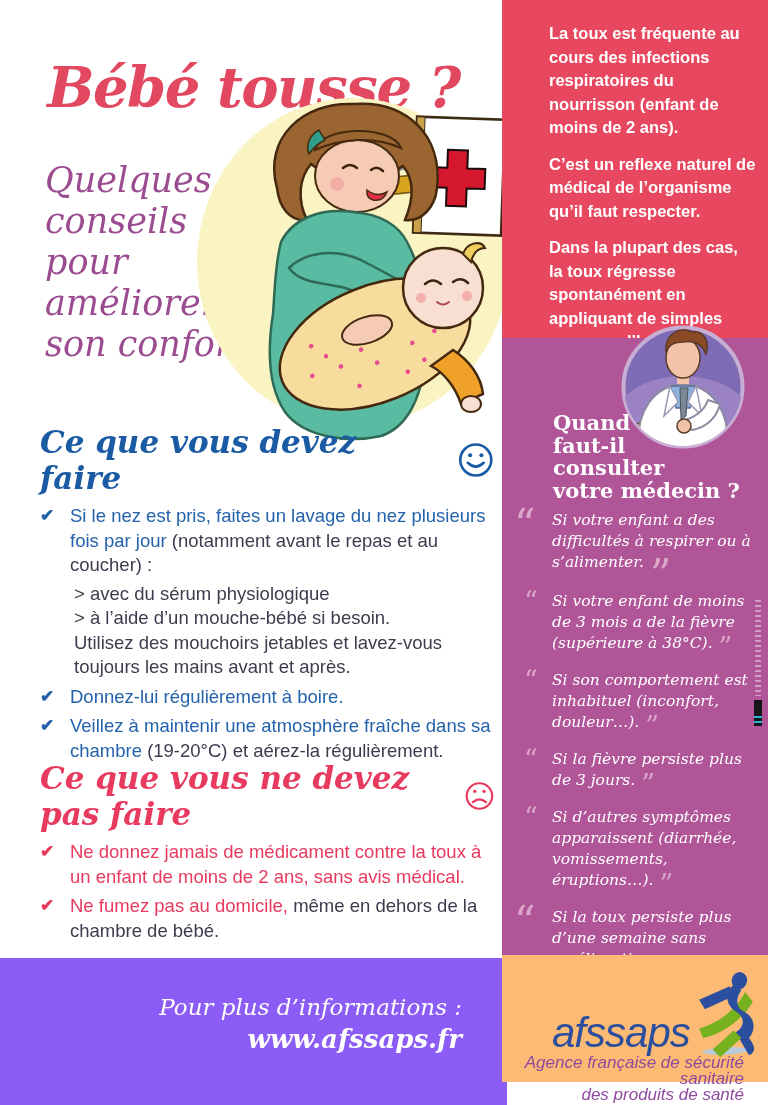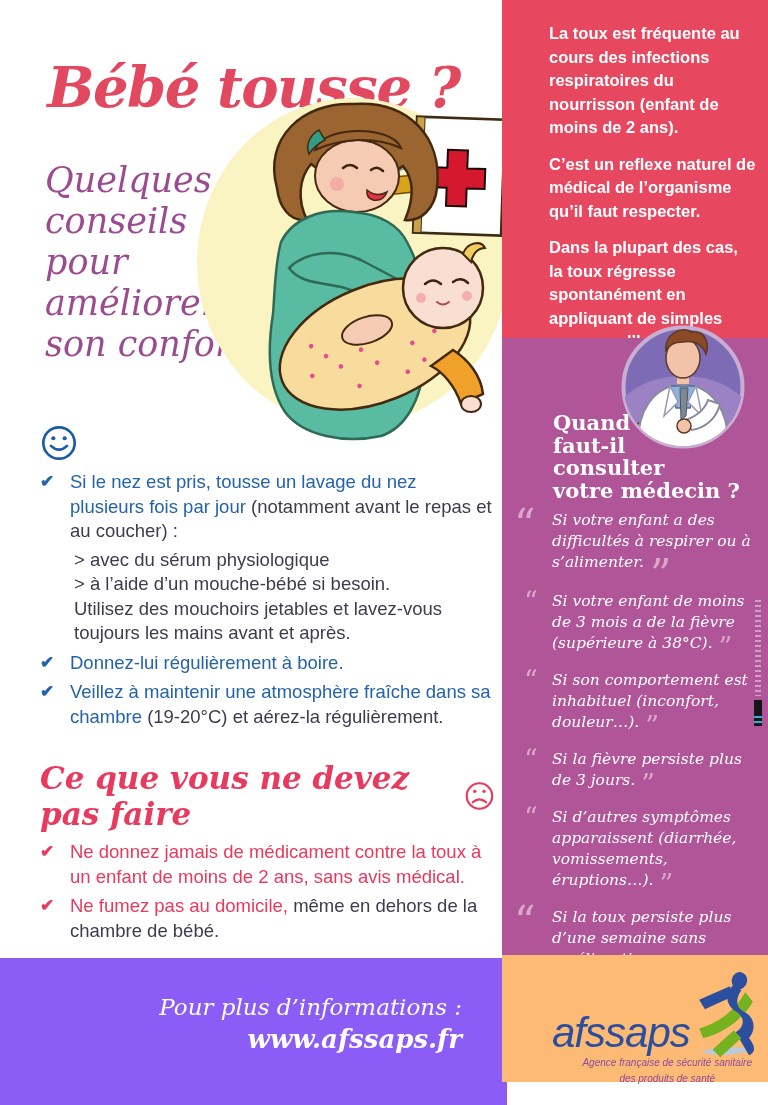--- a/index.html
+++ b/index.html
@@ -63,22 +63,22 @@
 
   .edge-strip{left:755px;top:600px;width:6px;height:96px;opacity:.55;
      background:repeating-linear-gradient(to bottom,rgba(255,255,255,.8) 0 2px,rgba(175,85,152,0) 2px 5px);}
   .edge-mark{left:754px;top:700px;width:8px;height:26px;
      background:linear-gradient(to bottom,#15151a 0 60%,#2bb3d6 60% 70%,#15151a 70% 80%,#2bb3d6 80% 90%,#15151a 90%);}
 
   .logo-area{left:502px;top:955px;width:266px;height:127px;background:#fdba74;text-decoration:underline;}
   .wordmark{position:absolute;left:50px;top:54px;font-family:"Liberation Sans",sans-serif;
             font-style:italic;font-size:42px;letter-spacing:-1px;color:#2B4F9E;}
   .afssaps-figure{position:absolute;left:193px;top:16px;width:62px;height:92px;}
-  .logo-caption{position:absolute;right:16px;top:100px;text-align:center;
-                font-style:italic;font-size:10px;line-height:16px;color:#8D4A9E;white-space:pre-line;}
+  .logo-caption{position:absolute;right:24px;top:100px;text-align:right;
+                font-style:italic;font-size:17px;line-height:16px;color:#8D4A9E;white-space:pre-line;}
 </style>
 </head>
 <body>
 
 <div class="poster">
 
   <h1 class="abs title">Bébé tousse ?</h1>
 
   <div class="abs subtitle">Quelques
 conseils
@@ -139,31 +139,32 @@
       <path d="M268 190 q8 -6 15 1" stroke="#3A2410" stroke-width="2.5" fill="none" stroke-linecap="round"></path>
       <circle cx="236" cy="206" r="5" fill="#F2A2A2" opacity="0.8"></circle>
       <circle cx="282" cy="204" r="5" fill="#F2A2A2" opacity="0.8"></circle>
       <path d="M252 210 q6 5 12 0" stroke="#B0485C" stroke-width="2" fill="none" stroke-linecap="round"></path>
       <ellipse cx="182" cy="238" rx="26" ry="13" fill="#F6CBB4" stroke="#45290F" stroke-width="2" transform="rotate(-18,182,238)"></ellipse>
     </g>
   </svg>
 
   <div class="abs section" style="top:424px;">
     <h2 class="sec-head blue">
+      <span>Ce que vous devez faire</span>
       <svg width="38" height="38" viewBox="0 0 40 40">
         <circle cx="20" cy="20" r="16.5" fill="none" stroke="#1A5BA4" stroke-width="2.8"></circle>
         <circle cx="14" cy="15" r="2.2" fill="#1A5BA4"></circle>
           <circle cx="26" cy="15" r="2.2" fill="#1A5BA4"></circle>
         <path d="M11.5 23 Q20 31 28.5 23" fill="none" stroke="#1A5BA4" stroke-width="2.8" stroke-linecap="round"></path>
       </svg>
     </h2>
     <div class="items">
       <div class="item">
         <span class="check c-blue">✔</span>
-        <span class="c-blue">Si le nez est pris, tousse un lavage du nez plusieurs fois par jour </span><span class="c-dark">(notamment avant le repas et au coucher) :</span>
+        <span class="c-blue">Si le nez est pris, faites un lavage du nez plusieurs fois par jour </span><span class="c-dark">(notamment avant le repas et au coucher) :</span>
         <p class="sublines">&gt; avec du sérum physiologique
 &gt; à l’aide d’un mouche-bébé si besoin.
 Utilisez des mouchoirs jetables et lavez-vous
 toujours les mains avant et après.</p>
       </div>
       <div class="item">
         <span class="check c-blue">✔</span>
         <span class="c-blue">Donnez-lui régulièrement à boire.</span><span class="c-dark"></span>
       </div>
       <div class="item">

